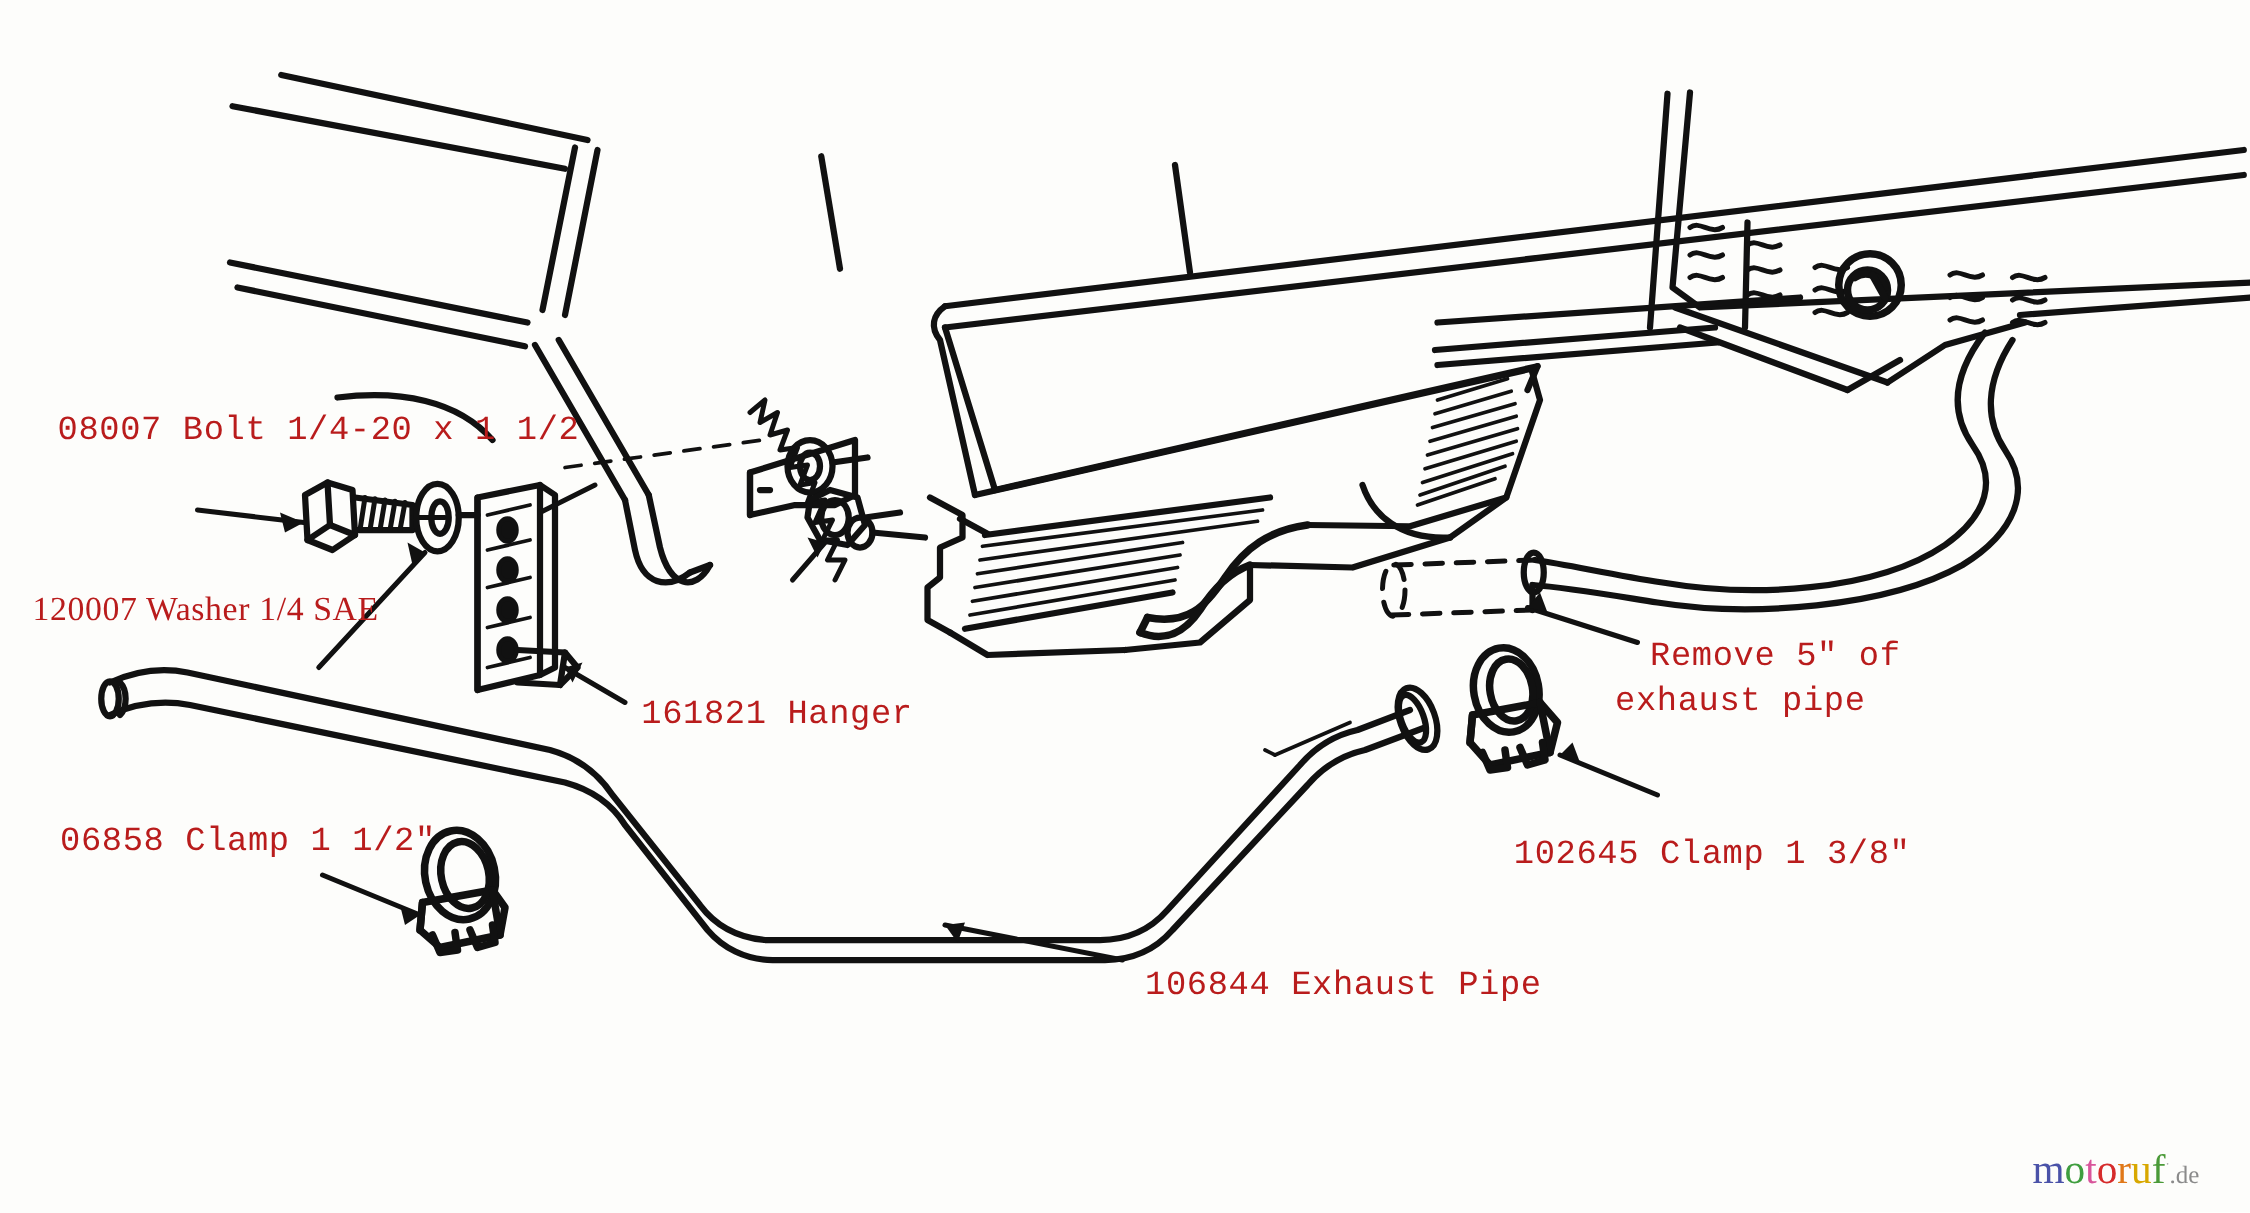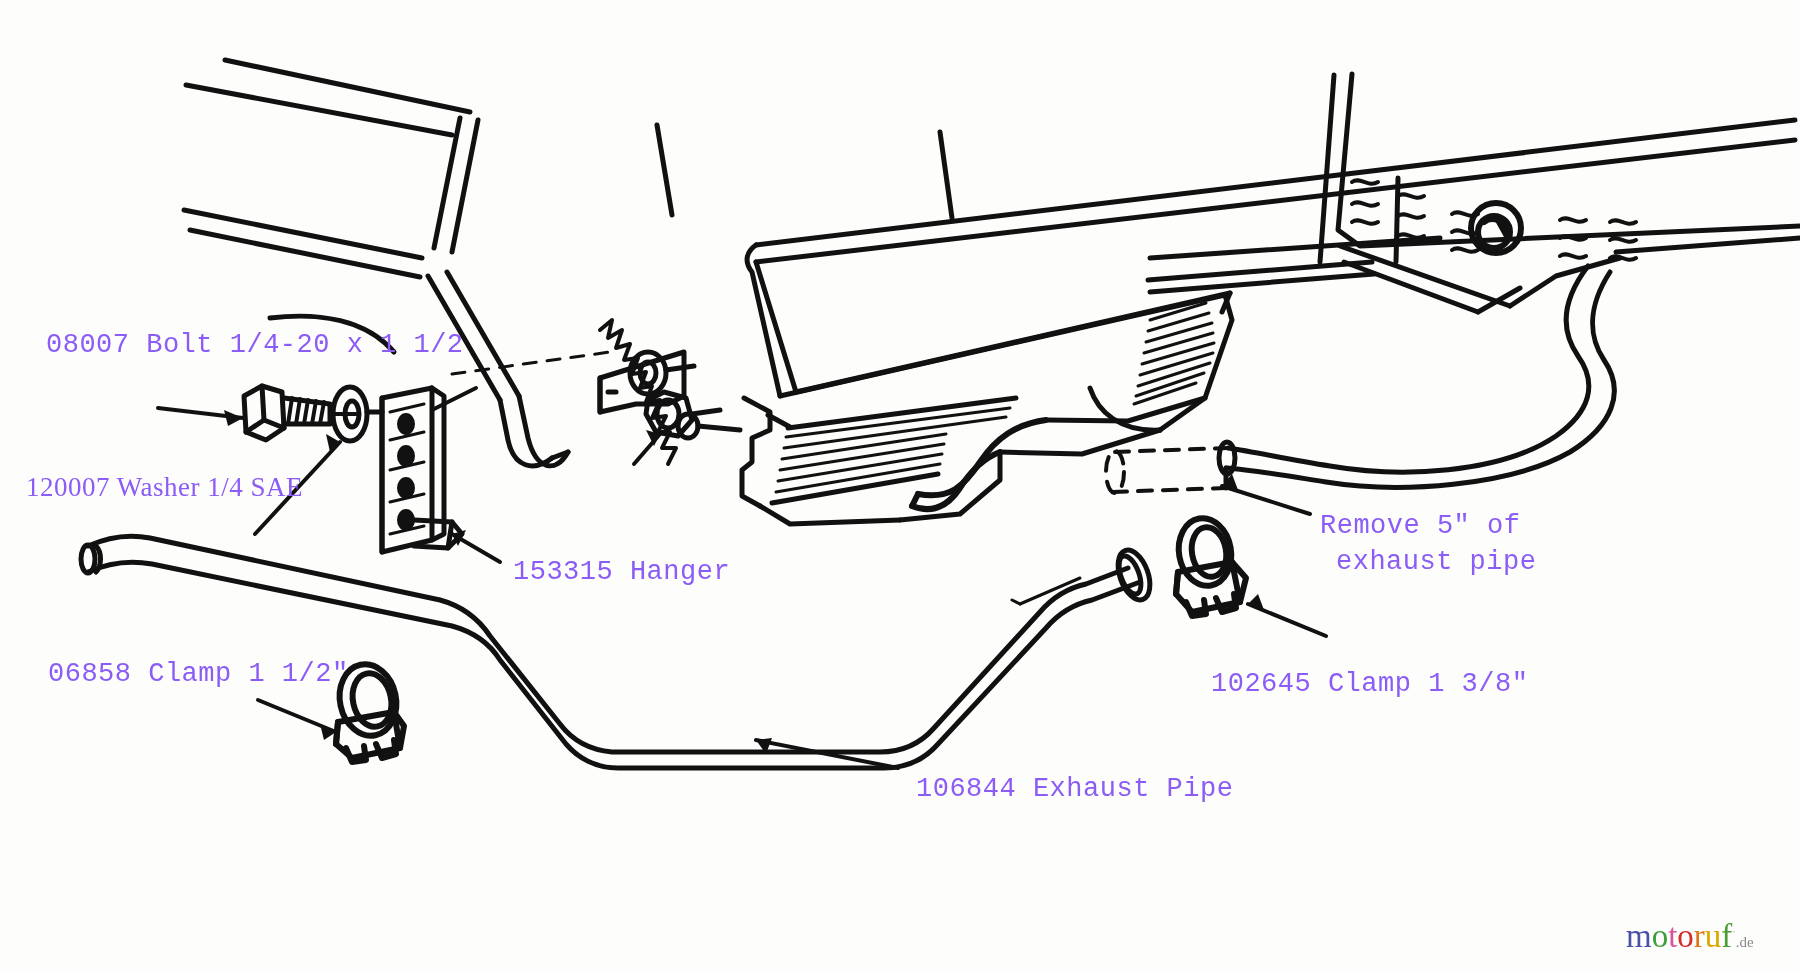--- a/index.html
+++ b/index.html
@@ -20,39 +20,39 @@
   }
   #artwork {
     position: absolute;
     left: 0;
     top: 0;
     width: 1800px;
     height: 970px;
   }
   .lbl {
     position: absolute;
-    color: #8b5cf6;
+    color: #b91c1c;
     font-family: "Liberation Mono", "DejaVu Sans Mono", monospace;
     font-size: 27px;
     letter-spacing: 0.5px;
     white-space: nowrap;
     line-height: 1.28;
   }
   #wm {
     position: absolute;
     left: 1626px;
     top: 918px;
     font-family: "Liberation Serif", "DejaVu Serif", serif;
     font-size: 33px;
     letter-spacing: 0px;
     white-space: nowrap;
     user-select: none;
   }
   #wm .d {
-    font-size: 15px;
+    font-size: 20px;
     color: #8a8a8a;
   }
   #wm sup {
     font-size: 10px;
     vertical-align: super;
     color: #9a9a9a;
   }
 </style>
 </head>
 <body>
@@ -377,23 +377,23 @@
         <polygon points="1248,604 1264,610 1258,594"></polygon>
         <polygon points="756,740 772,738 766,754"></polygon>
         <polygon points="1222,486 1238,490 1232,474"></polygon>
       </g>
 
     </g>
   </svg>
 
   <div class="lbl" style="left:46px;  top:328px;">08007 Bolt 1/4-20 x 1 1/2</div>
   <div class="lbl" style="left:26px;  top:470px;font-family:Liberation Serif, serif;">120007 Washer 1/4 SAE</div>
-  <div class="lbl" style="left:513px; top:555px;">153315 Hanger</div>
+  <div class="lbl" style="left:513px; top:555px;">161821 Hanger</div>
   <div class="lbl" style="left:48px;  top:657px;">06858 Clamp 1 1/2"</div>
   <div class="lbl" style="left:1211px;top:667px;">102645 Clamp 1 3/8"</div>
   <div class="lbl" style="left:916px; top:772px;">106844 Exhaust Pipe</div>
 
   <div class="lbl" style="left:1320px;top:509px;">Remove 5" of</div>
-  <div class="lbl" style="left:1336px;top:545px;text-align:center;">exhaust pipe</div>
+  <div class="lbl" style="left:1292px;top:545px;text-align:center;">exhaust pipe</div>
 
   <div id="wm"><span style="color: rgb(74, 82, 168);">m</span><span style="color: rgb(63, 158, 63);">o</span><span style="color: rgb(216, 85, 155);">t</span><span style="color: rgb(214, 43, 43);">o</span><span style="color: rgb(224, 120, 24);">r</span><span style="color: rgb(216, 168, 0);">u</span><span style="color: rgb(74, 154, 56);">f</span><sup>·</sup><span class="d" style="color: rgb(138, 138, 138);">.de</span></div>
 
 </div>
 
 </body></html>

